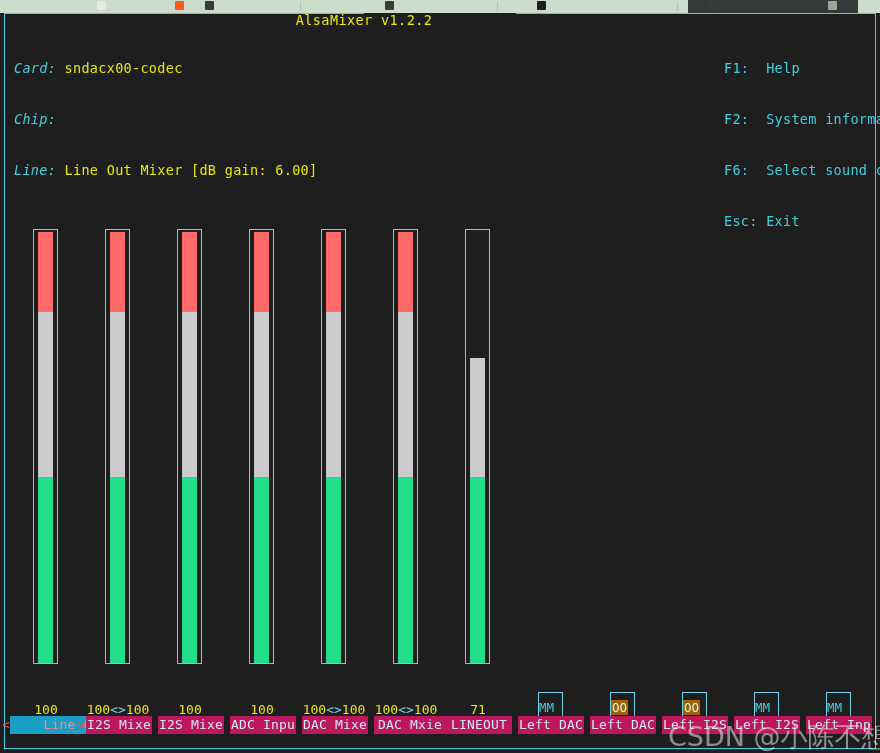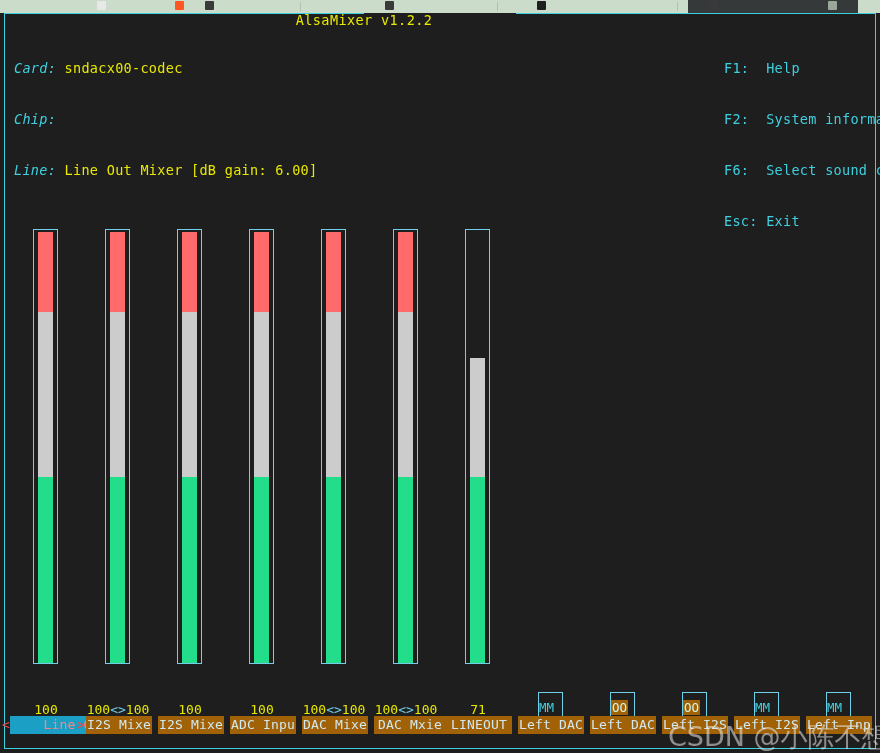--- a/index.html
+++ b/index.html
@@ -138,21 +138,21 @@
   }
   .valnum .link { color: #6fcfe8; }
 
   .namelbl {
     position: absolute;
     top: 716px;
     height: 18px;
     line-height: 18px;
     font-size: 13px;
     color: #cfe8f2;
-    background: #a16207;
+    background: #be185d;
     text-align: center;
     white-space: nowrap;
     overflow: hidden;
     letter-spacing: 0.2px;
   }
   .namelbl.sel {
     background: #1b9fc4;
     color: #ff8585;
   }
   .arrow-l, .arrow-r {

